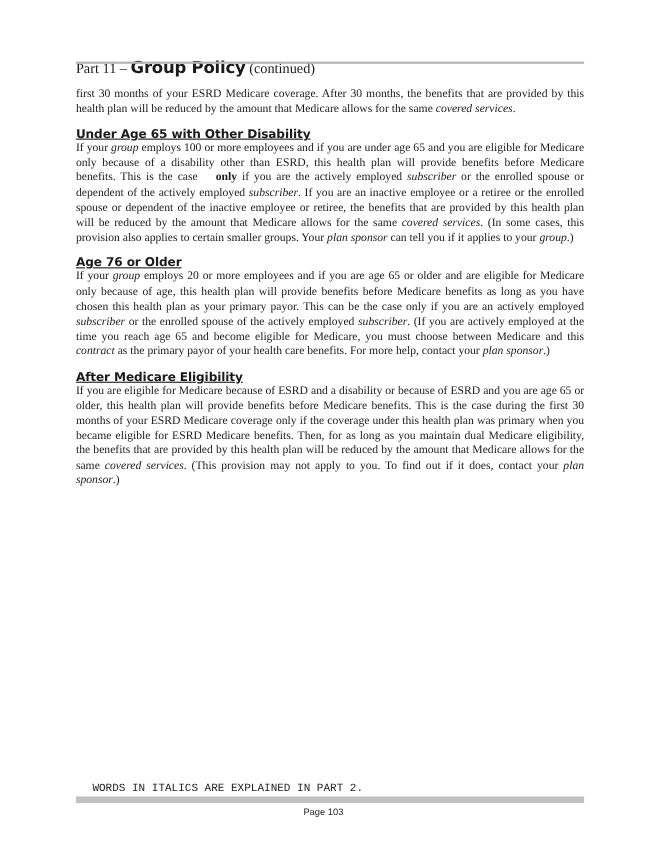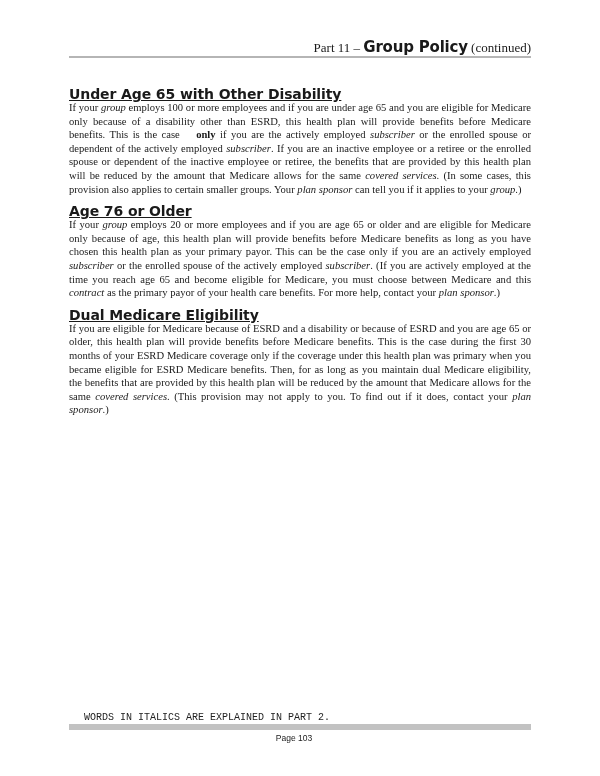--- a/index.html
+++ b/index.html
@@ -10,25 +10,24 @@
     body {
       width: 600px;
       height: 776px;
       position: relative;
       overflow: hidden;
       color: #1a1a1a;
     }
     .page-header {
       position: absolute;
       left: 69px;
-      top: 38px;
+      top: 52px;
       width: 462px;
       height: 18px;
       white-space: nowrap;
-      text-align: right;
     }
     .hdr-part {
       font-family: "Liberation Serif", serif;
       font-size: 13px;
     }
     .hdr-title {
       font-family: "DejaVu Sans", sans-serif;
       font-weight: bold;
       font-size: 15px;
       letter-spacing: -0.2px;
@@ -54,21 +53,21 @@
       font-size: 10.6px;
       line-height: 13.6px;
       text-align: justify;
     }
     .content p {
       margin: 0;
     }
     .section-heading {
       font-family: "DejaVu Sans", sans-serif;
       font-weight: bold;
-      font-size: 14px;
+      font-size: 11px;
       text-decoration: underline;
       margin-top: 9px;
       line-height: 13px;
       letter-spacing: -0.1px;
     }
     i { font-style: italic; }
     b { font-weight: bold; margin-left: 12px; }
     .footer-note {
       position: absolute;
       left: 84px;
@@ -99,26 +98,27 @@
   </style>
 </head>
 <body>
 
 <div class="page-header">
   <span class="hdr-part">Part 11 – </span><span class="hdr-title">Group Policy</span><span class="hdr-cont"> (continued)</span>
 </div>
 <div class="header-rule"></div>
 
 <div class="content">
+  <p><span>first 30 months of your ESRD Medicare coverage. After 30 months, the benefits that are provided by this health plan will be reduced by the amount that Medicare allows for the same </span><i>covered services</i><span>.</span></p>
 
   <div class="section-heading">Under Age 65 with Other Disability</div>
   <p><span>If your </span><i>group</i><span> employs 100 or more employees and if you are under age 65 and you are eligible for Medicare only because of a disability other than ESRD, this health plan will provide benefits before Medicare benefits. This is the case </span><b>only</b><span> if you are the actively employed </span><i>subscriber</i><span> or the enrolled spouse or dependent of the actively employed </span><i>subscriber</i><span>. If you are an inactive employee or a retiree or the enrolled spouse or dependent of the inactive employee or retiree, the benefits that are provided by this health plan will be reduced by the amount that Medicare allows for the same </span><i>covered services</i><span>. (In some cases, this provision also applies to certain smaller groups. Your </span><i>plan sponsor</i><span> can tell you if it applies to your </span><i>group</i><span>.)</span></p>
 
   <div class="section-heading">Age 76 or Older</div>
   <p><span>If your </span><i>group</i><span> employs 20 or more employees and if you are age 65 or older and are eligible for Medicare only because of age, this health plan will provide benefits before Medicare benefits as long as you have chosen this health plan as your primary payor. This can be the case only if you are an actively employed </span><i>subscriber</i><span> or the enrolled spouse of the actively employed </span><i>subscriber</i><span>. (If you are actively employed at the time you reach age 65 and become eligible for Medicare, you must choose between Medicare and this </span><i>contract</i><span> as the primary payor of your health care benefits. For more help, contact your </span><i>plan sponsor</i><span>.)</span></p>
 
-  <div class="section-heading">Dual Medicare Eligibility</div>
+  <div class="section-heading">After Medicare Eligibility</div>
   <p><span>If you are eligible for Medicare because of ESRD and a disability or because of ESRD and you are age 65 or older, this health plan will provide benefits before Medicare benefits. This is the case during the first 30 months of your ESRD Medicare coverage only if the coverage under this health plan was primary when you became eligible for ESRD Medicare benefits. Then, for as long as you maintain dual Medicare eligibility, the benefits that are provided by this health plan will be reduced by the amount that Medicare allows for the same </span><i>covered services</i><span>. (This provision may not apply to you. To find out if it does, contact your </span><i>plan sponsor</i><span>.)</span></p>
 </div>
 
 <div class="footer-note">WORDS IN ITALICS ARE EXPLAINED IN PART 2.</div>
 <div class="footer-bar"></div>
 <div class="page-number">Page 103</div>
 
 </body></html>

